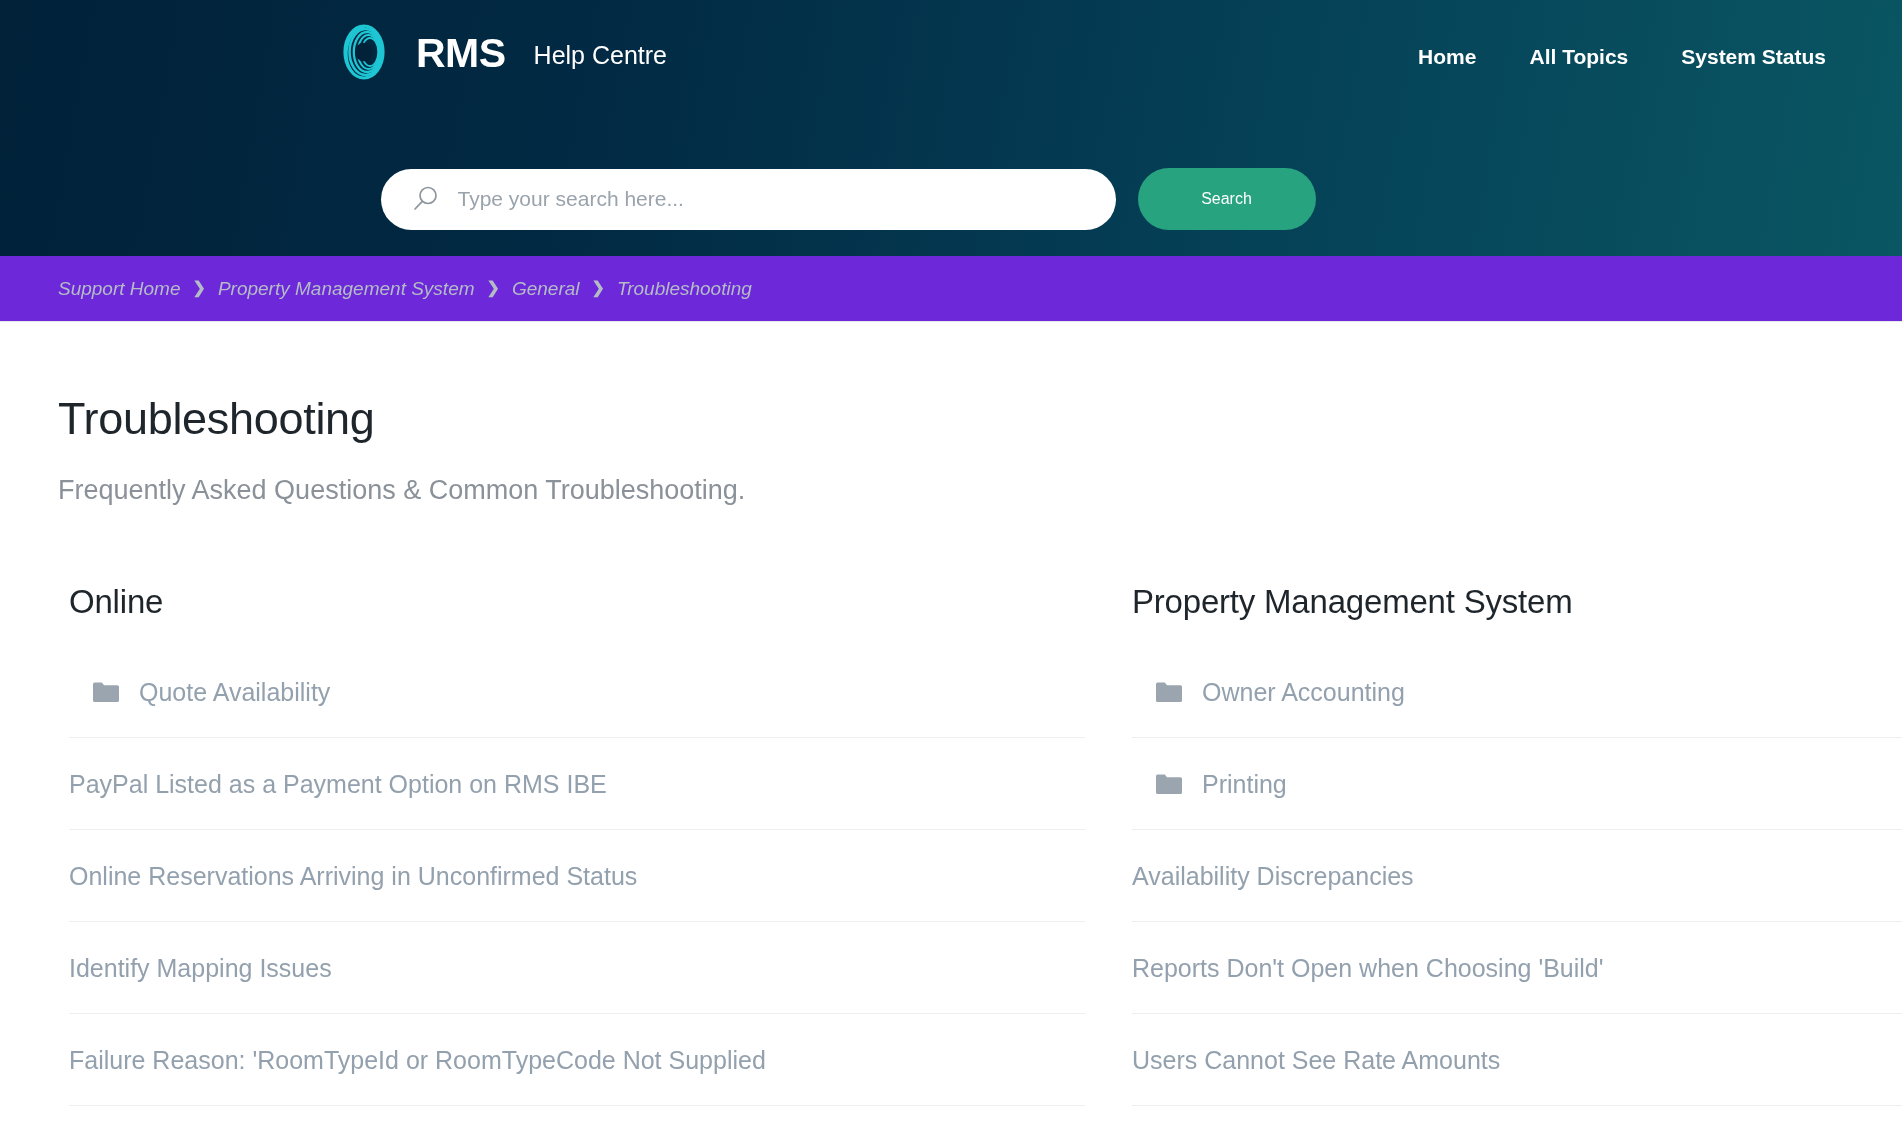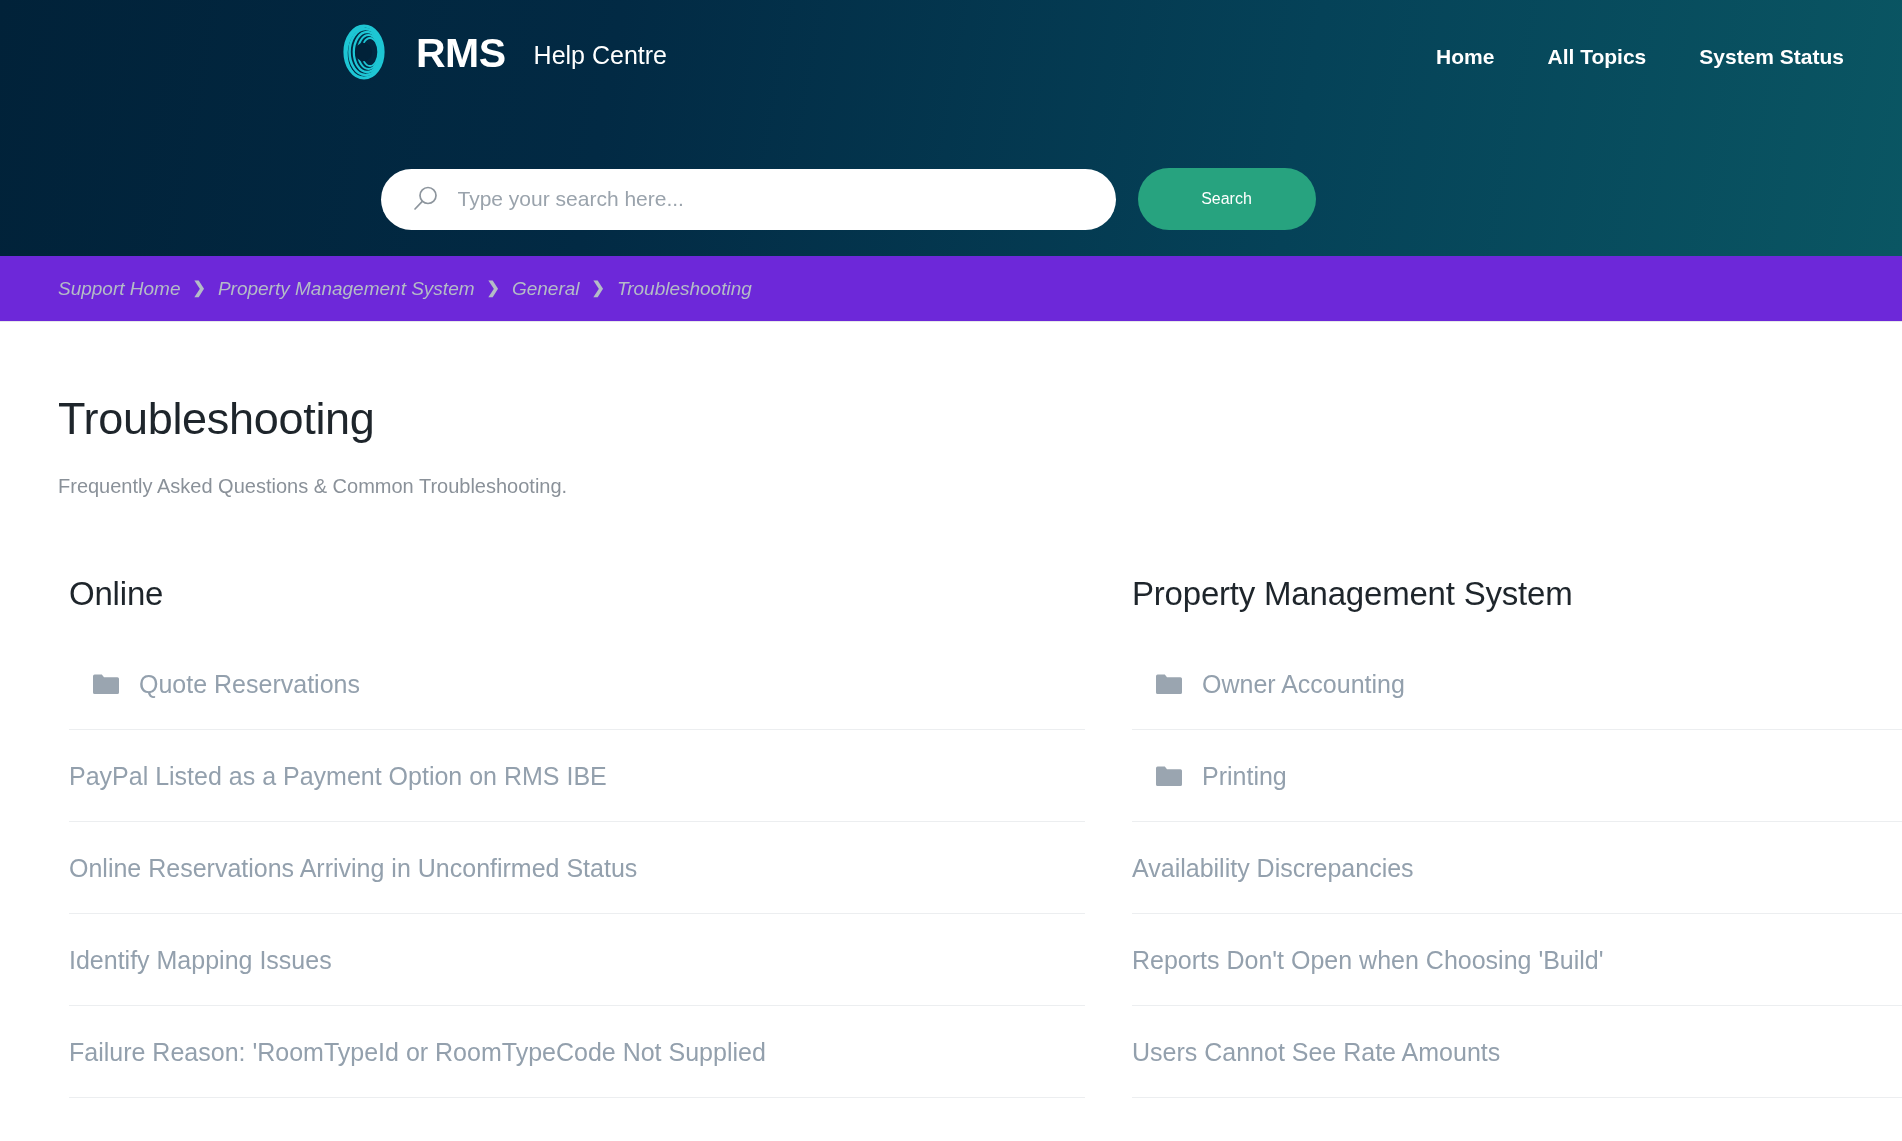--- a/index.html
+++ b/index.html
@@ -58,21 +58,21 @@
     font-size: 25px;
     font-weight: 400;
     line-height: 1;
     position: relative;
     top: 3px;
     margin-left: 6px;
   }
 
   .main-nav {
     position: absolute;
-    right: 58px;
+    right: 76px;
     top: 45px;
     display: flex;
     align-items: center;
     gap: 53px;
   }
 
   .nav-link {
     color: #ffffff;
     font-size: 21px;
     font-weight: 600;
@@ -170,21 +170,21 @@
   .page-title {
     font-size: 45px;
     font-weight: 400;
     color: #1e252b;
     letter-spacing: -0.3px;
     margin-top: 72px;
     line-height: 1.1;
   }
 
   .page-subtitle {
-    font-size: 20px;
+    font-size: 27px;
     font-weight: 400;
     color: #8a9199;
     margin-top: 30px;
     line-height: 1.2;
   }
 
   
   .columns {
     display: flex;
     margin-top: 78px;
@@ -297,21 +297,21 @@
   <div class="columns">
 
     <section class="col col-left">
       <h2 class="col-heading">Online</h2>
       <ul class="entry-list">
         <li class="entry entry-folder">
           <a class="entry-link" href="#">
             <svg class="folder-icon" viewBox="0 0 26 21">
               <path d="M0 3.2a1.6 1.6 0 0 1 1.6-1.6h7.2l2.2 2.6h13.4A1.6 1.6 0 0 1 26 5.8v13.6a1.6 1.6 0 0 1-1.6 1.6H1.6A1.6 1.6 0 0 1 0 19.4Z" fill="#9aa5b0"></path>
             </svg>
-            <span class="entry-label">Quote Reservations</span>
+            <span class="entry-label">Quote Availability</span>
           </a>
         </li>
         <li class="entry">
           <a class="entry-link" href="#">
             <span class="entry-label">PayPal Listed as a Payment Option on RMS IBE</span>
           </a>
         </li>
         <li class="entry">
           <a class="entry-link" href="#">
             <span class="entry-label">Online Reservations Arriving in Unconfirmed Status</span>

